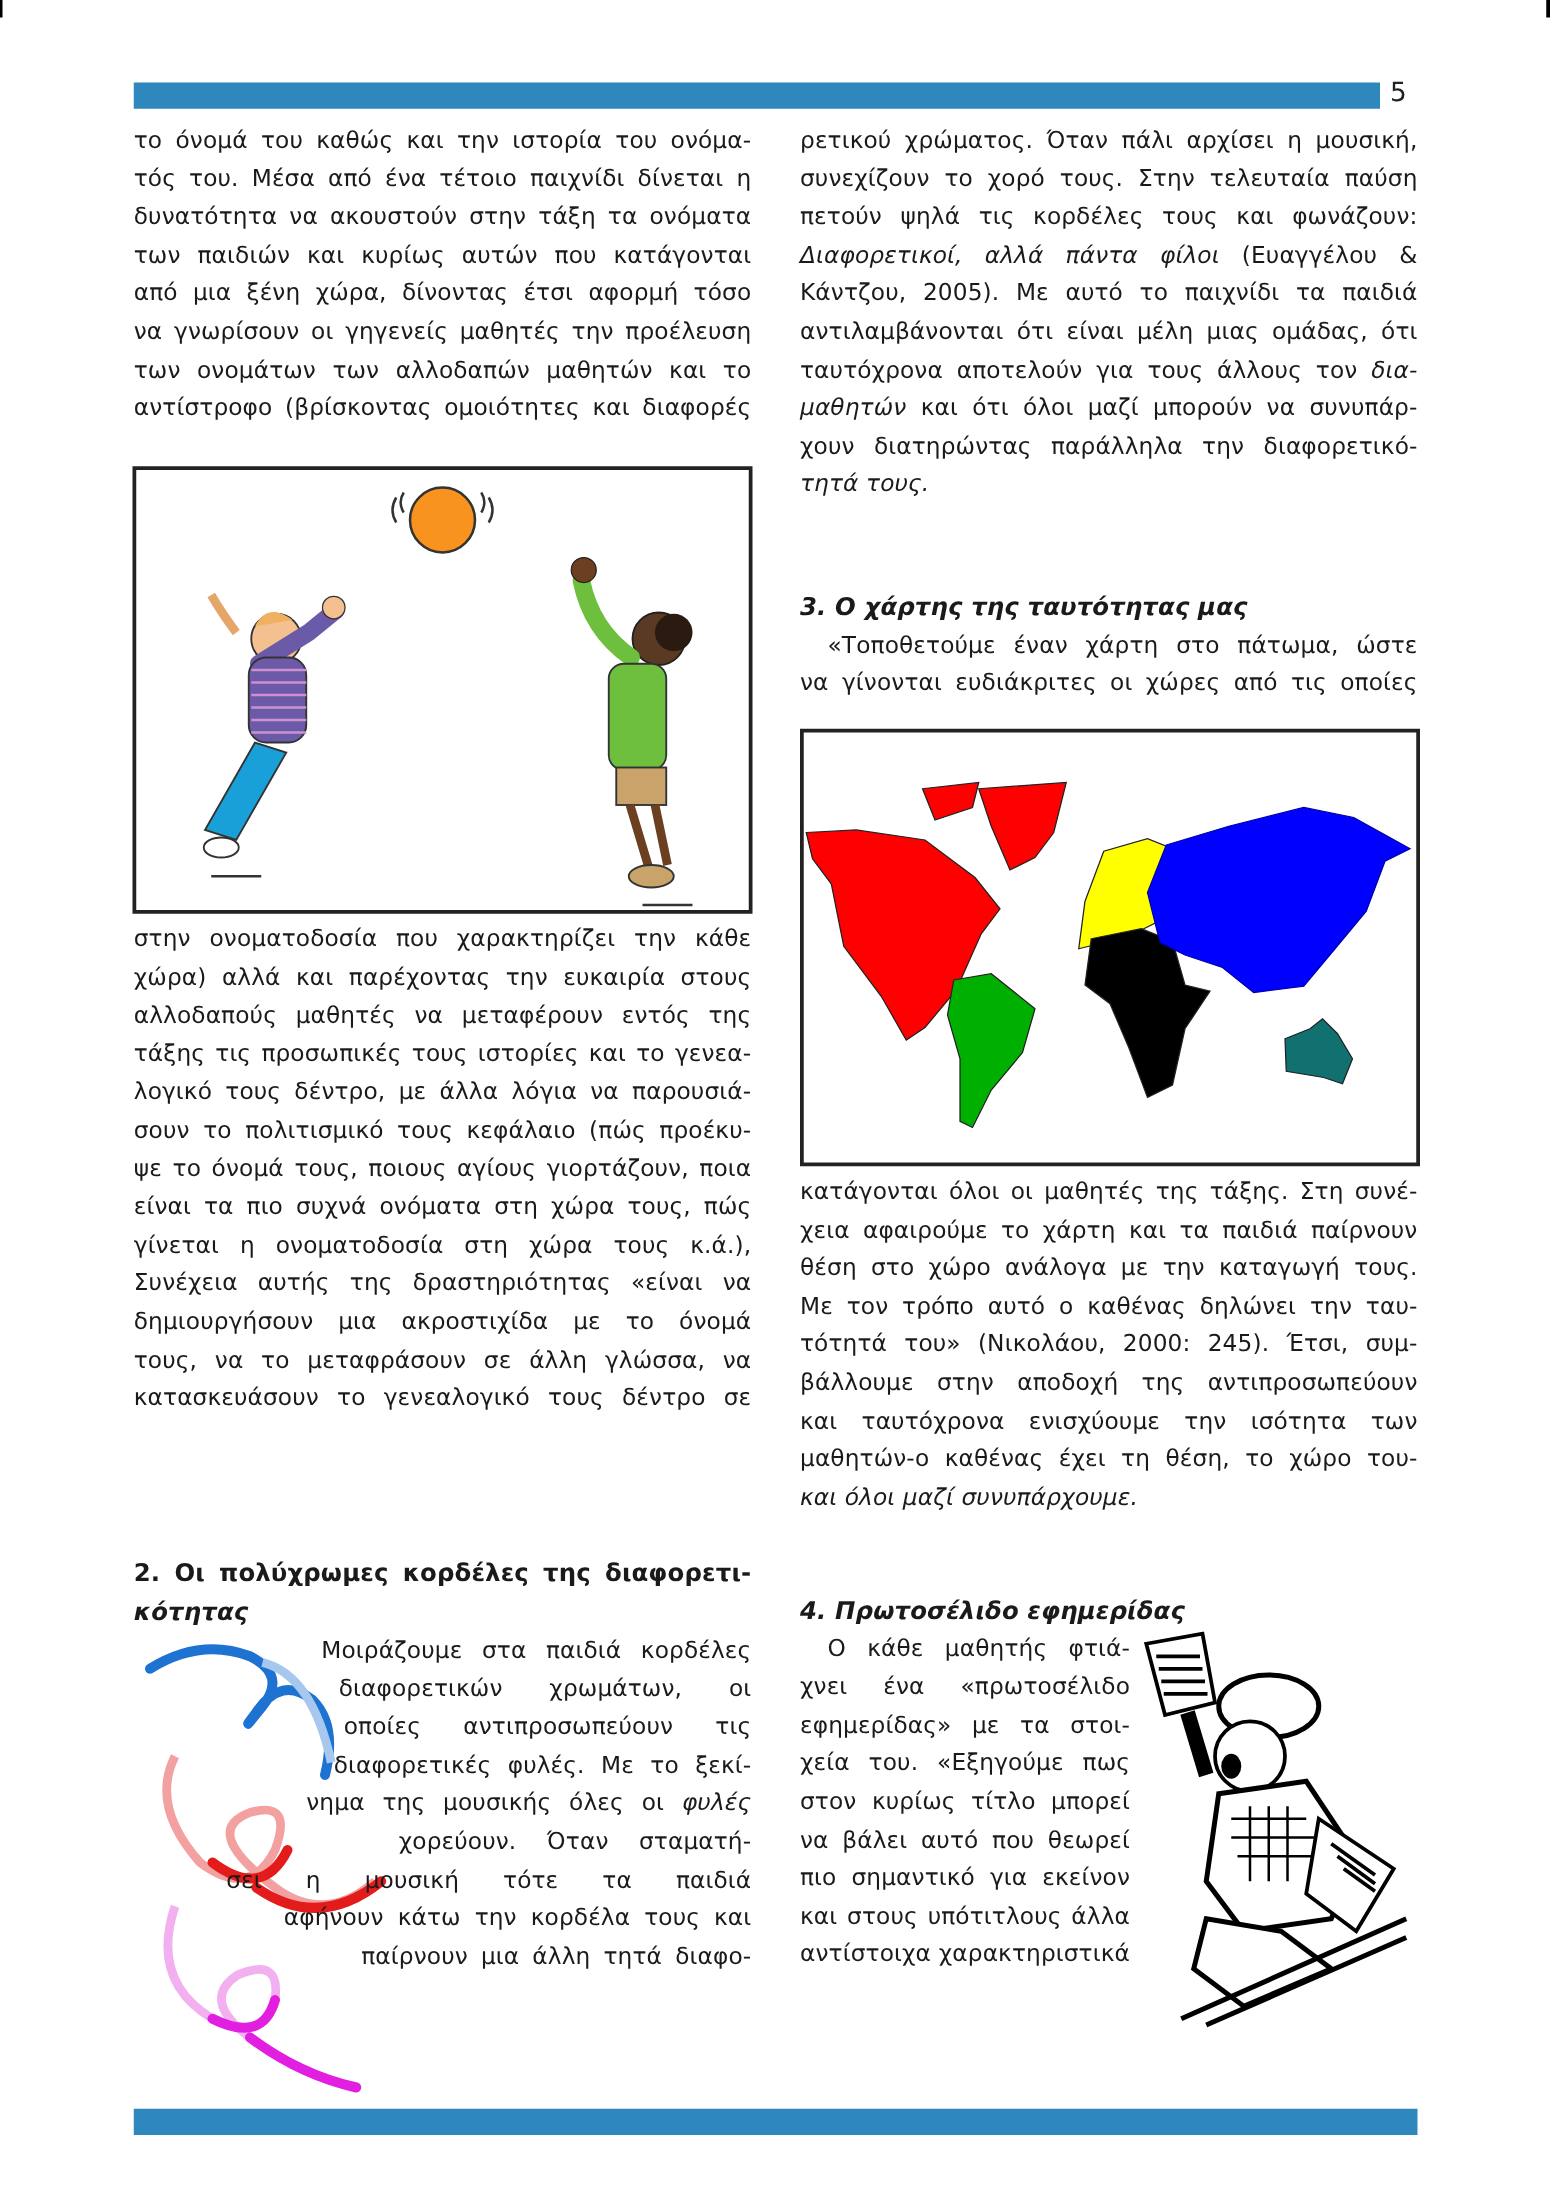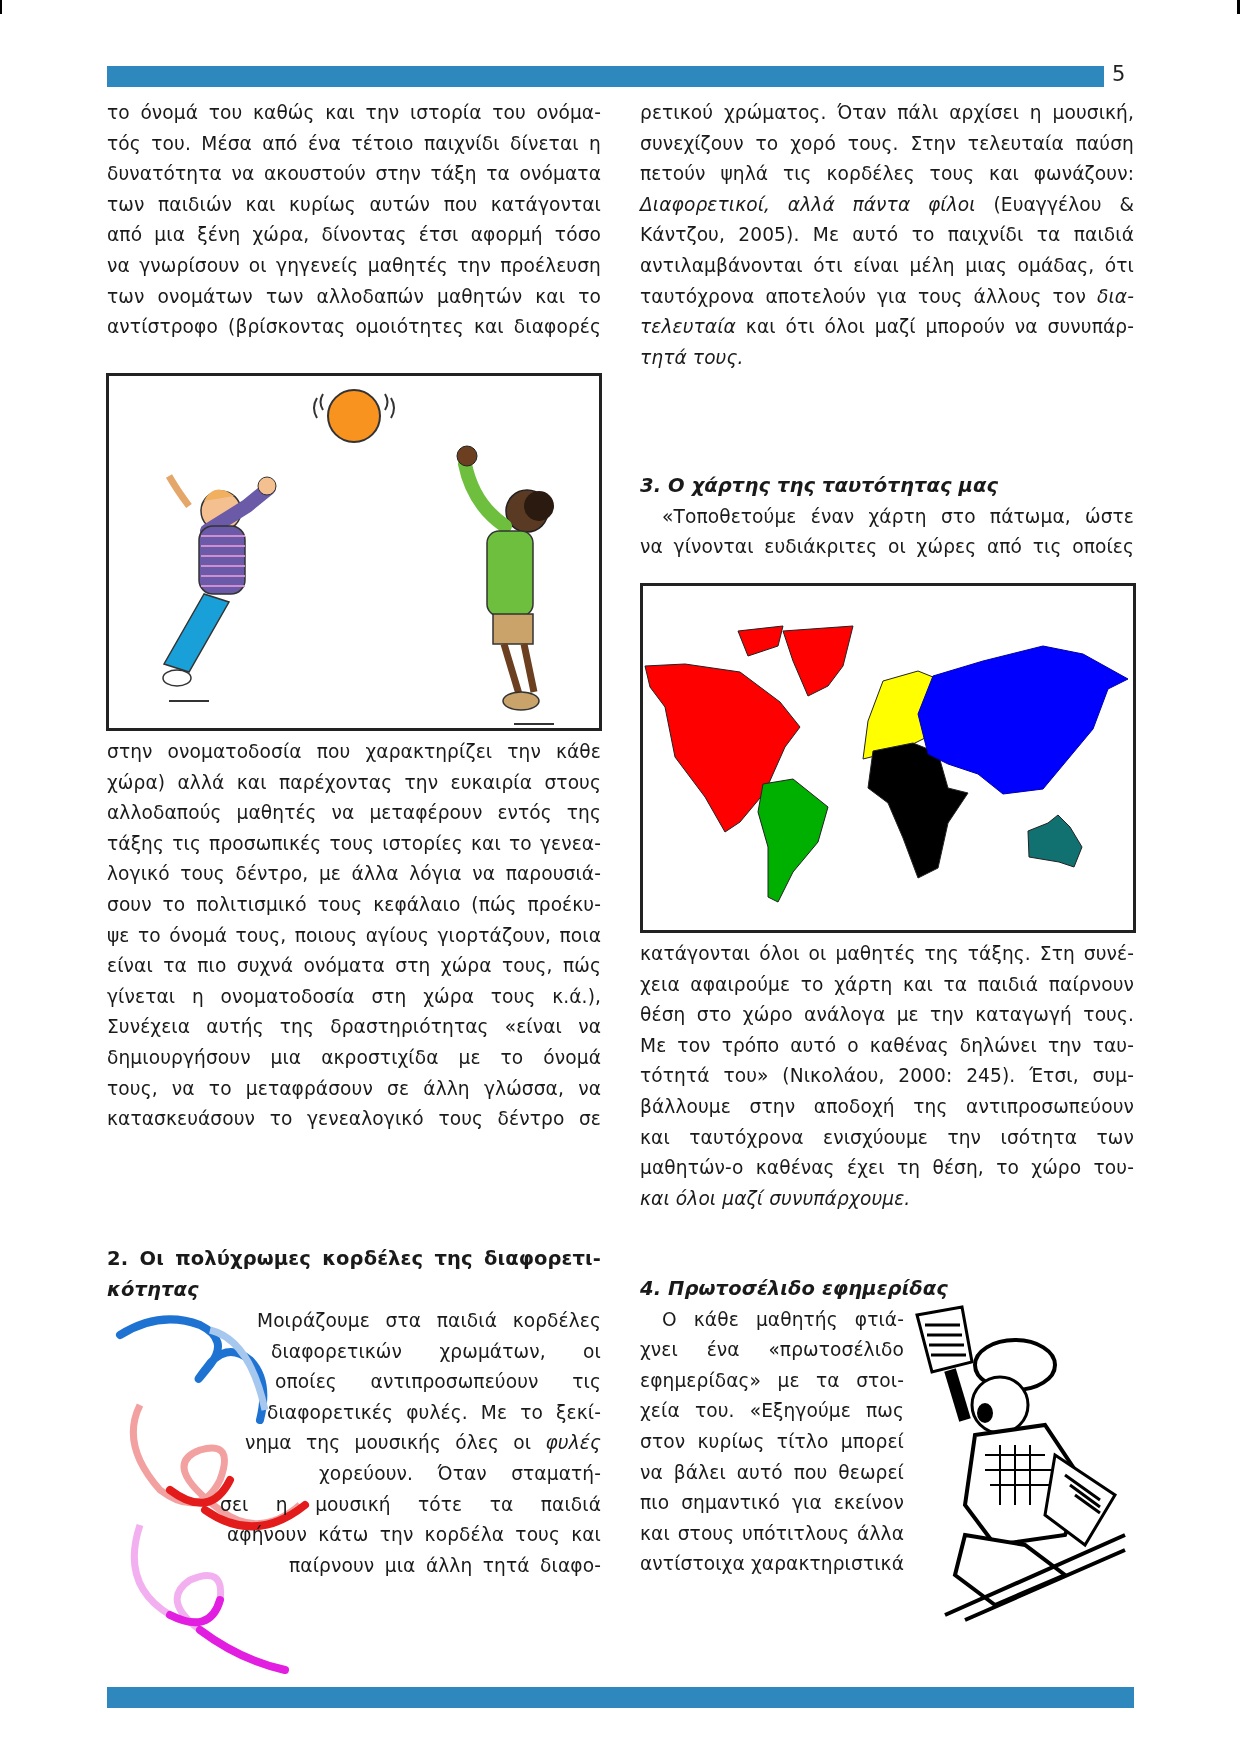--- a/index.html
+++ b/index.html
@@ -100,34 +100,35 @@
   <path d="M60 315 q40 20 50 -15 M90 330 q40 30 85 40" stroke="#e21ee0" stroke-width="8" fill="none" stroke-linecap="round"></path>
 </svg>
 
 <div class="col" style="left:107px;top:1306px;width:494px;">
   <span class="line" style="margin-left:150px;">Μοιράζουμε στα παιδιά κορδέλες</span>
   <span class="line" style="margin-left:164px;">διαφορετικών χρωμάτων, οι</span>
   <span class="line" style="margin-left:168px;">οποίες αντιπροσωπεύουν τις</span>
   <span class="line" style="margin-left:160px;">διαφορετικές φυλές. Με το ξεκί-</span>
   <span class="line" style="margin-left:138px;"><span>νημα της μουσικής όλες οι </span><span class="it">φυλές</span></span>
   <span class="line" style="margin-left:212px;">χορεύουν. Όταν σταματή-</span>
-  <span class="line" style="margin-left:113px;">σει η μουσική τότε τα παιδιά</span>
+  <span class="line" style="margin-left:74px;">σει η μουσική τότε τα παιδιά</span>
   <span class="line" style="margin-left:120px;">αφήνουν κάτω την κορδέλα τους και</span>
   <span class="line" style="margin-left:182px;">παίρνουν μια άλλη τητά διαφο-</span>
 </div>
 
 <div class="col" style="left:640px;top:98px;width:494px;">
   <span class="line">ρετικού χρώματος. Όταν πάλι αρχίσει η μουσική,</span>
   <span class="line">συνεχίζουν το χορό τους. Στην τελευταία παύση</span>
   <span class="line">πετούν ψηλά τις κορδέλες τους και φωνάζουν:</span>
   <span class="line"><span class="it">Διαφορετικοί, αλλά πάντα φίλοι</span><span> (Ευαγγέλου &amp;</span></span>
   <span class="line">Κάντζου,  2005). Με αυτό το παιχνίδι τα παιδιά</span>
   <span class="line">αντιλαμβάνονται ότι  είναι μέλη μιας ομάδας, ότι</span>
   <span class="line"><span>ταυτόχρονα αποτελούν για τους άλλους τον </span><span class="it">δια-</span></span>
-  <span class="line"><span class="it">τελευταία</span><span> και ότι όλοι μαζί μπορούν να συνυπάρ-</span></span>
+  <span class="line"><span class="it">μαθητών</span><span> και ότι όλοι μαζί μπορούν να συνυπάρ-</span></span>
+  <span class="line">χουν διατηρώντας παράλληλα την διαφορετικό-</span>
   <span class="line last">τητά τους.</span>
 </div>
 
 <div class="col" style="left:640px;top:471px;width:494px;">
   <span class="line last h">3. Ο χάρτης της ταυτότητας μας</span>
   <span class="line indent">«Τοποθετούμε έναν χάρτη στο πάτωμα, ώστε</span>
   <span class="line">να γίνονται ευδιάκριτες οι χώρες από τις οποίες</span>
 </div>
 
 <div class="figure" style="left:640px;top:583px;width:496px;height:350px;">

